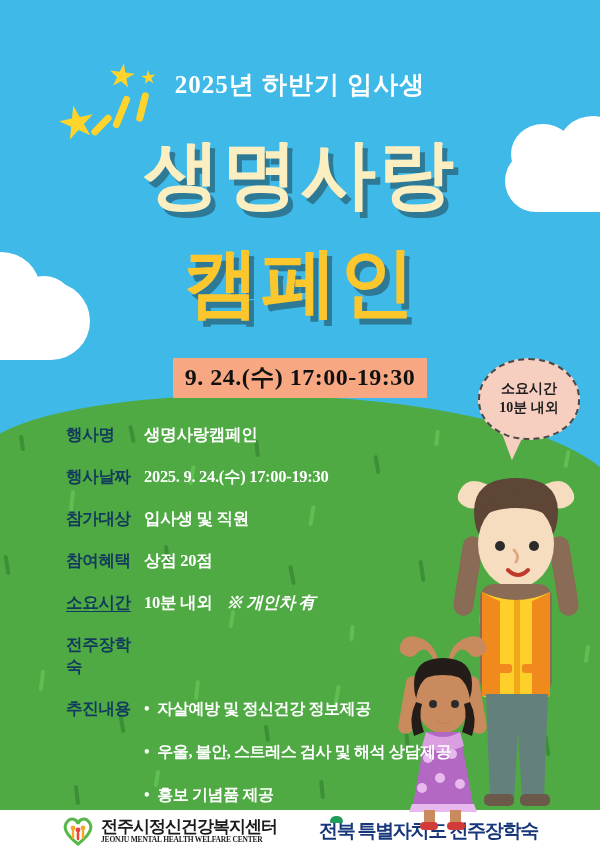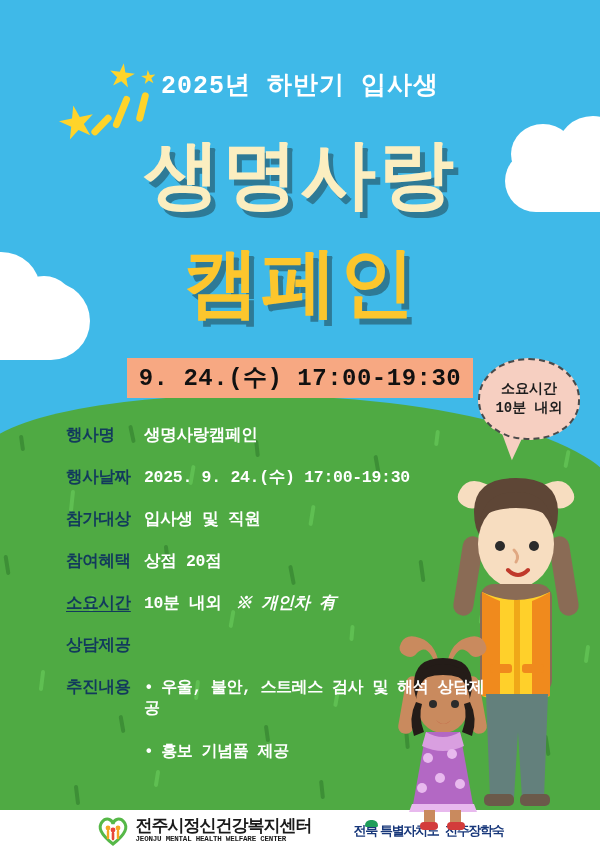--- a/index.html
+++ b/index.html
@@ -1,20 +1,20 @@
 <!DOCTYPE html>
 <html><head>
 <meta charset="utf-8">
 <style>
   html,body{margin:0;padding:0;background:#555;}
   *{box-sizing:border-box;}
   .poster{
     position:relative;width:600px;height:852px;overflow:hidden;
     background:#3fb9e8;
-    font-family:Liberation Mono, monospace;
+    font-family:Liberation Serif, serif;
   }
 
   
   .sky{position:absolute;left:0;top:0;width:600px;height:470px;background:#3fb9e8;}
 
   
   .cloud{position:absolute;background:#ffffff;border-radius:50%;}
   .cloud-l{left:-60px;top:282px;width:150px;height:78px;border-radius:70px;}
   .cloud-l:before{content:"";position:absolute;left:22px;top:-30px;width:78px;height:74px;background:#fff;border-radius:50%;}
   .cloud-l:after{content:"";position:absolute;left:74px;top:-6px;width:60px;height:58px;background:#fff;border-radius:50%;}
@@ -78,21 +78,21 @@
   
   .people{position:absolute;left:396px;top:440px;width:204px;height:392px;z-index:3;}
 
   
   .footer{position:absolute;left:0;top:810px;width:600px;height:42px;background:#ffffff;
     display:flex;align-items:center;justify-content:center;gap:42px;}
   .logo{display:flex;align-items:center;gap:7px;}
   .logo-txt{display:flex;flex-direction:column;line-height:1.05;}
   .l-ko{color:#1a1a1a;font-size:17px;font-weight:700;letter-spacing:-1px;}
   .l-en{color:#1a1a1a;font-size:7.5px;font-weight:700;letter-spacing:-0.2px;}
-  .l-nav{color:#17377a;font-size:13px;font-weight:700;letter-spacing:-1.3px;display:flex;align-items:center;}
+  .l-nav{color:#17377a;font-size:19px;font-weight:700;letter-spacing:-1.3px;display:flex;align-items:center;}
   .jb{position:relative;display:inline-block;margin-right:3px;}
   .jb-mark{position:absolute;left:11px;top:-2px;width:13px;height:7px;background:#1f9e5a;
     border-radius:7px 7px 2px 2px;}
 </style>
 </head>
 <body>
 
 <div class="poster">
 
   <div class="sky"></div>
@@ -232,26 +232,29 @@
       <div class="val">상점 20점</div>
     </div>
 
     <div class="row">
       <div class="lbl u">소요시간</div>
       <div class="val">10분 내외</div>
       <div class="val note">※ 개인차 有</div>
     </div>
 
     <div class="row">
-      <div class="lbl">상담제공</div>
+      <div class="lbl">전주장학숙</div>
     </div>
 
     <div class="row">
       <div class="lbl">추진내용</div>
       <div class="bullets">
+        <div class="bl">
+          <b>•</b><span>자살예방 및 정신건강 정보제공</span>
+        </div>
         <div class="bl">
           <b>•</b><span>우울, 불안, 스트레스 검사 및 해석 상담제공</span>
         </div>
         <div class="bl">
           <b>•</b><span>홍보 기념품 제공</span>
         </div>
       </div>
     </div>
 
   </div>

